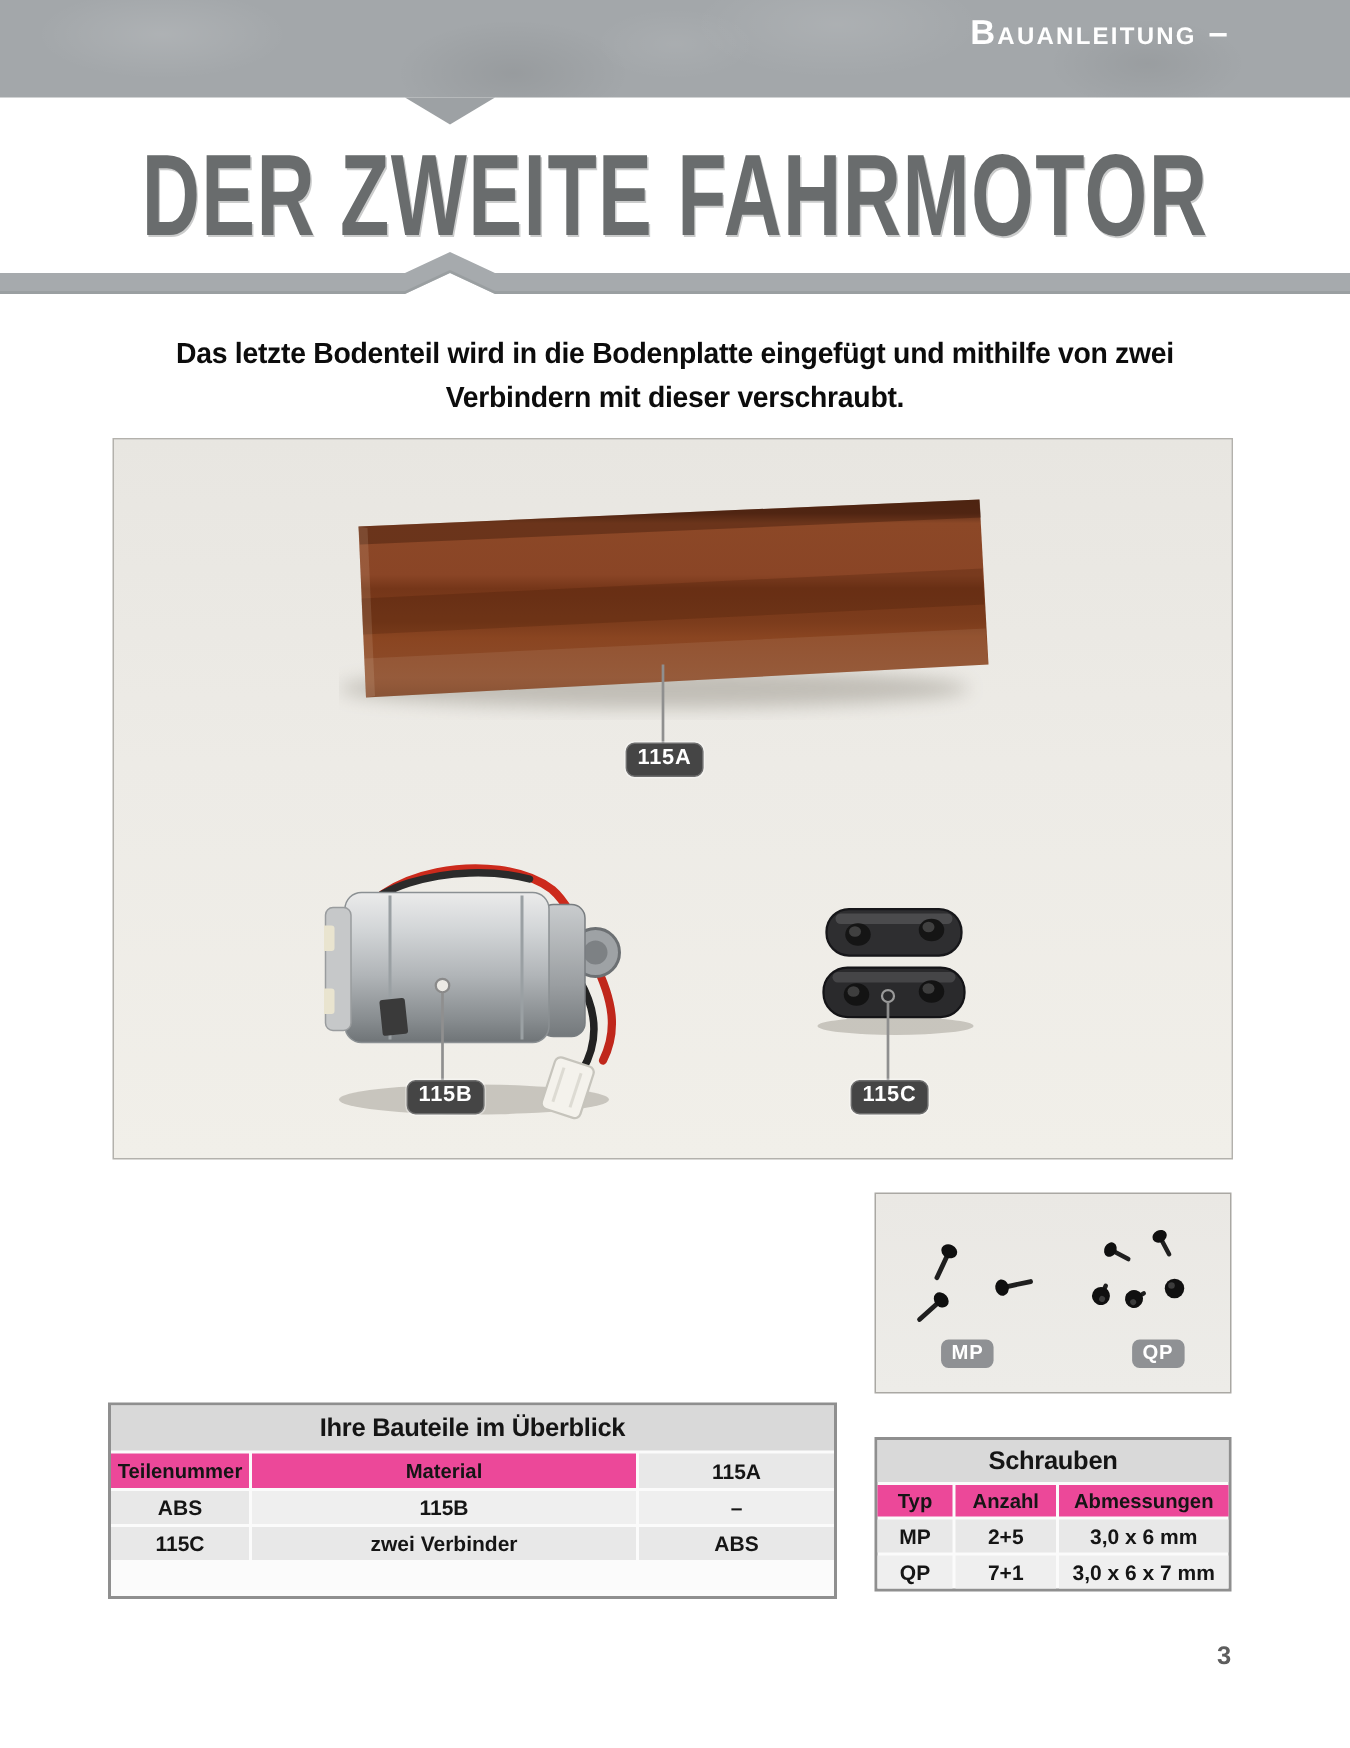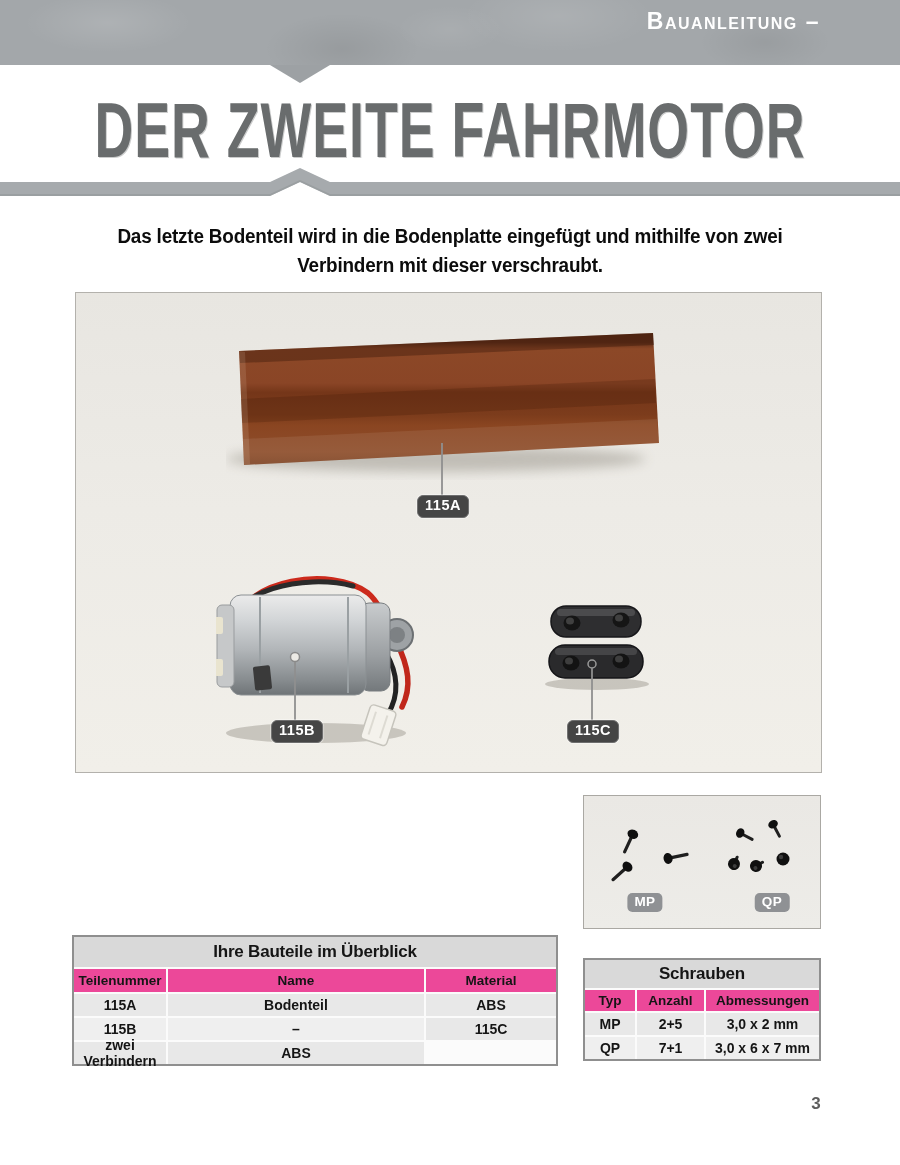--- a/index.html
+++ b/index.html
@@ -285,44 +285,42 @@
         <circle cx="-2" cy="-2" r="2.2" fill="#3c3c3c"></circle>
       </g>
     </svg>
     <div class="screw-label" style="left:61px; top:97px;">MP</div>
     <div class="screw-label" style="left:188px; top:97px;">QP</div>
   </div>
 
   <div class="grid-table" id="parts-table">
     <div class="cell t-title">Ihre Bauteile im Überblick</div>
     <div class="cell t-head">Teilenummer</div>
-    <div class="cell t-head">Name</div>
     <div class="cell t-head">Material</div>
 
     <div class="cell t-row-a">115A</div>
-    <div class="cell t-row-a">Bodenteil</div>
     <div class="cell t-row-a">ABS</div>
 
     <div class="cell t-row-b">115B</div>
     <div class="cell t-row-b">–</div>
 
     <div class="cell t-row-a">115C</div>
-    <div class="cell t-row-a">zwei Verbindern</div>
+    <div class="cell t-row-a">zwei Verbinder</div>
     <div class="cell t-row-a">ABS</div>
   </div>
 
   <div class="grid-table" id="screws-table">
     <div class="cell t-title">Schrauben</div>
     <div class="cell t-head">Typ</div>
     <div class="cell t-head">Anzahl</div>
     <div class="cell t-head">Abmessungen</div>
 
     <div class="cell t-row-a">MP</div>
     <div class="cell t-row-a">2+5</div>
-    <div class="cell t-row-a">3,0 x 2 mm</div>
+    <div class="cell t-row-a">3,0 x 6 mm</div>
 
     <div class="cell t-row-b">QP</div>
     <div class="cell t-row-b">7+1</div>
     <div class="cell t-row-b">3,0 x 6 x 7 mm</div>
   </div>
 
   <div class="page-number">3</div>
 
 </div>
 

